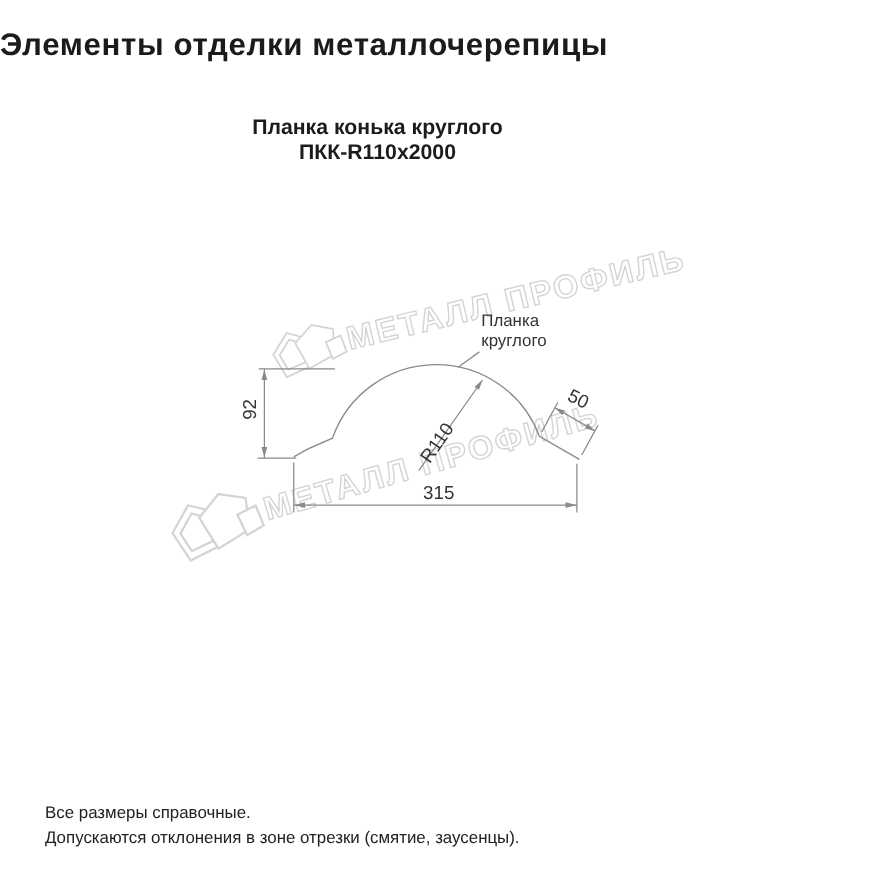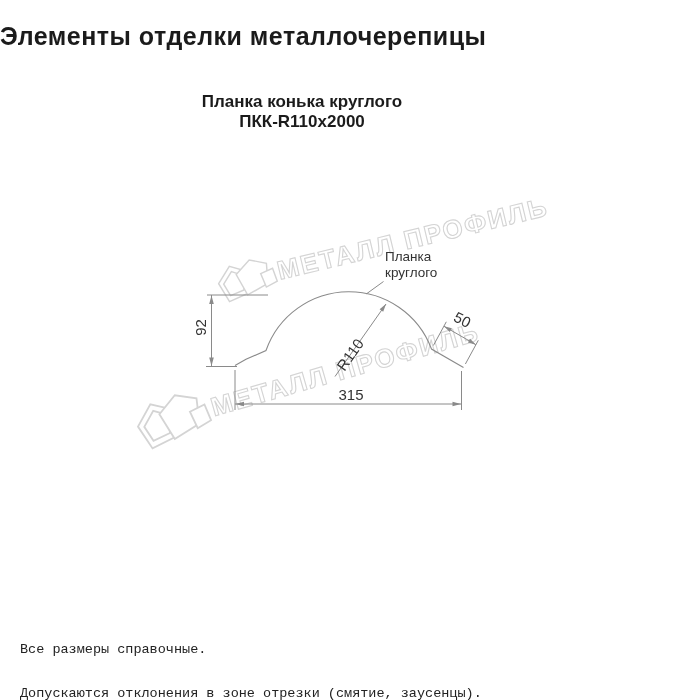--- a/index.html
+++ b/index.html
@@ -16,21 +16,21 @@
     top:92px;left:0;width:604px;text-align:center;
     font-size:17px;font-weight:bold;color:#1b1b1b;line-height:20px;
   }
   .dim-label{
     font-size:15px;color:#333333;text-align:center;white-space:nowrap;
   }
   .face-label{
     font-size:13.5px;color:#333333;line-height:15.5px;white-space:nowrap;
   }
   .footer-note{
-    left:20px;font-size:13.5px;color:#222222;white-space:nowrap;font-family:Liberation Mono, monospace;
+    left:36px;font-size:13.5px;color:#222222;white-space:nowrap;
   }
   svg{position:absolute;top:0;left:0;}
   .wm-text{
     font-family:"Liberation Sans", sans-serif;font-weight:bold;
     font-size:26px;letter-spacing:2px;
   }
 </style>
 </head>
 <body>
 
@@ -103,13 +103,13 @@
 <div class="abs dim-label" style="left:450px;top:311px;width:25px;transform:rotate(27deg);">50</div>
 
 <div class="abs dim-label" style="left:329px;top:345.5px;width:42px;transform:rotate(-55deg);">R110</div>
 
 <div class="abs face-label" style="left:385px;top:249px;">
   <div>Планка</div>
   <div>круглого</div>
 </div>
 
 <div class="abs footer-note" style="top:642px;">Все размеры справочные.</div>
-<div class="abs footer-note" style="top:662px;margin-top:24px;">Допускаются отклонения в зоне отрезки (смятие, заусенцы).</div>
+<div class="abs footer-note" style="top:662px;">Допускаются отклонения в зоне отрезки (смятие, заусенцы).</div>
 
 </body></html>

